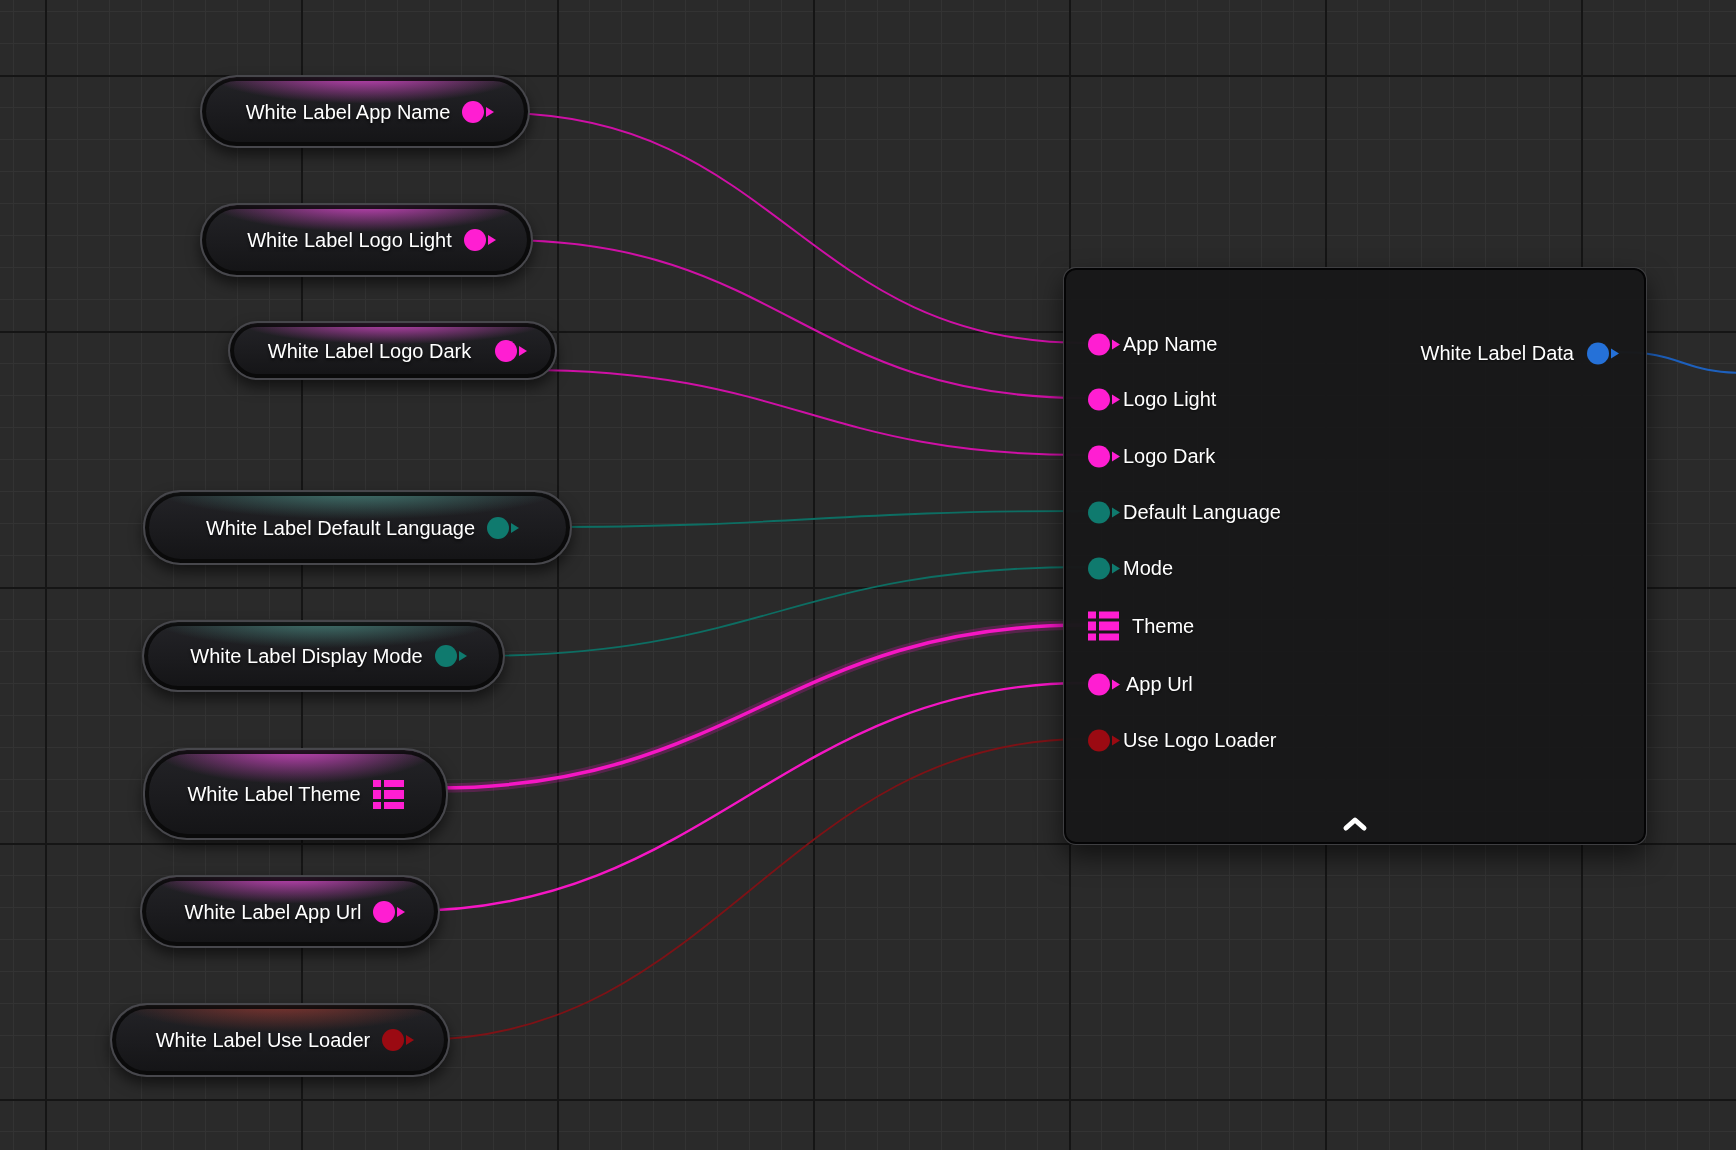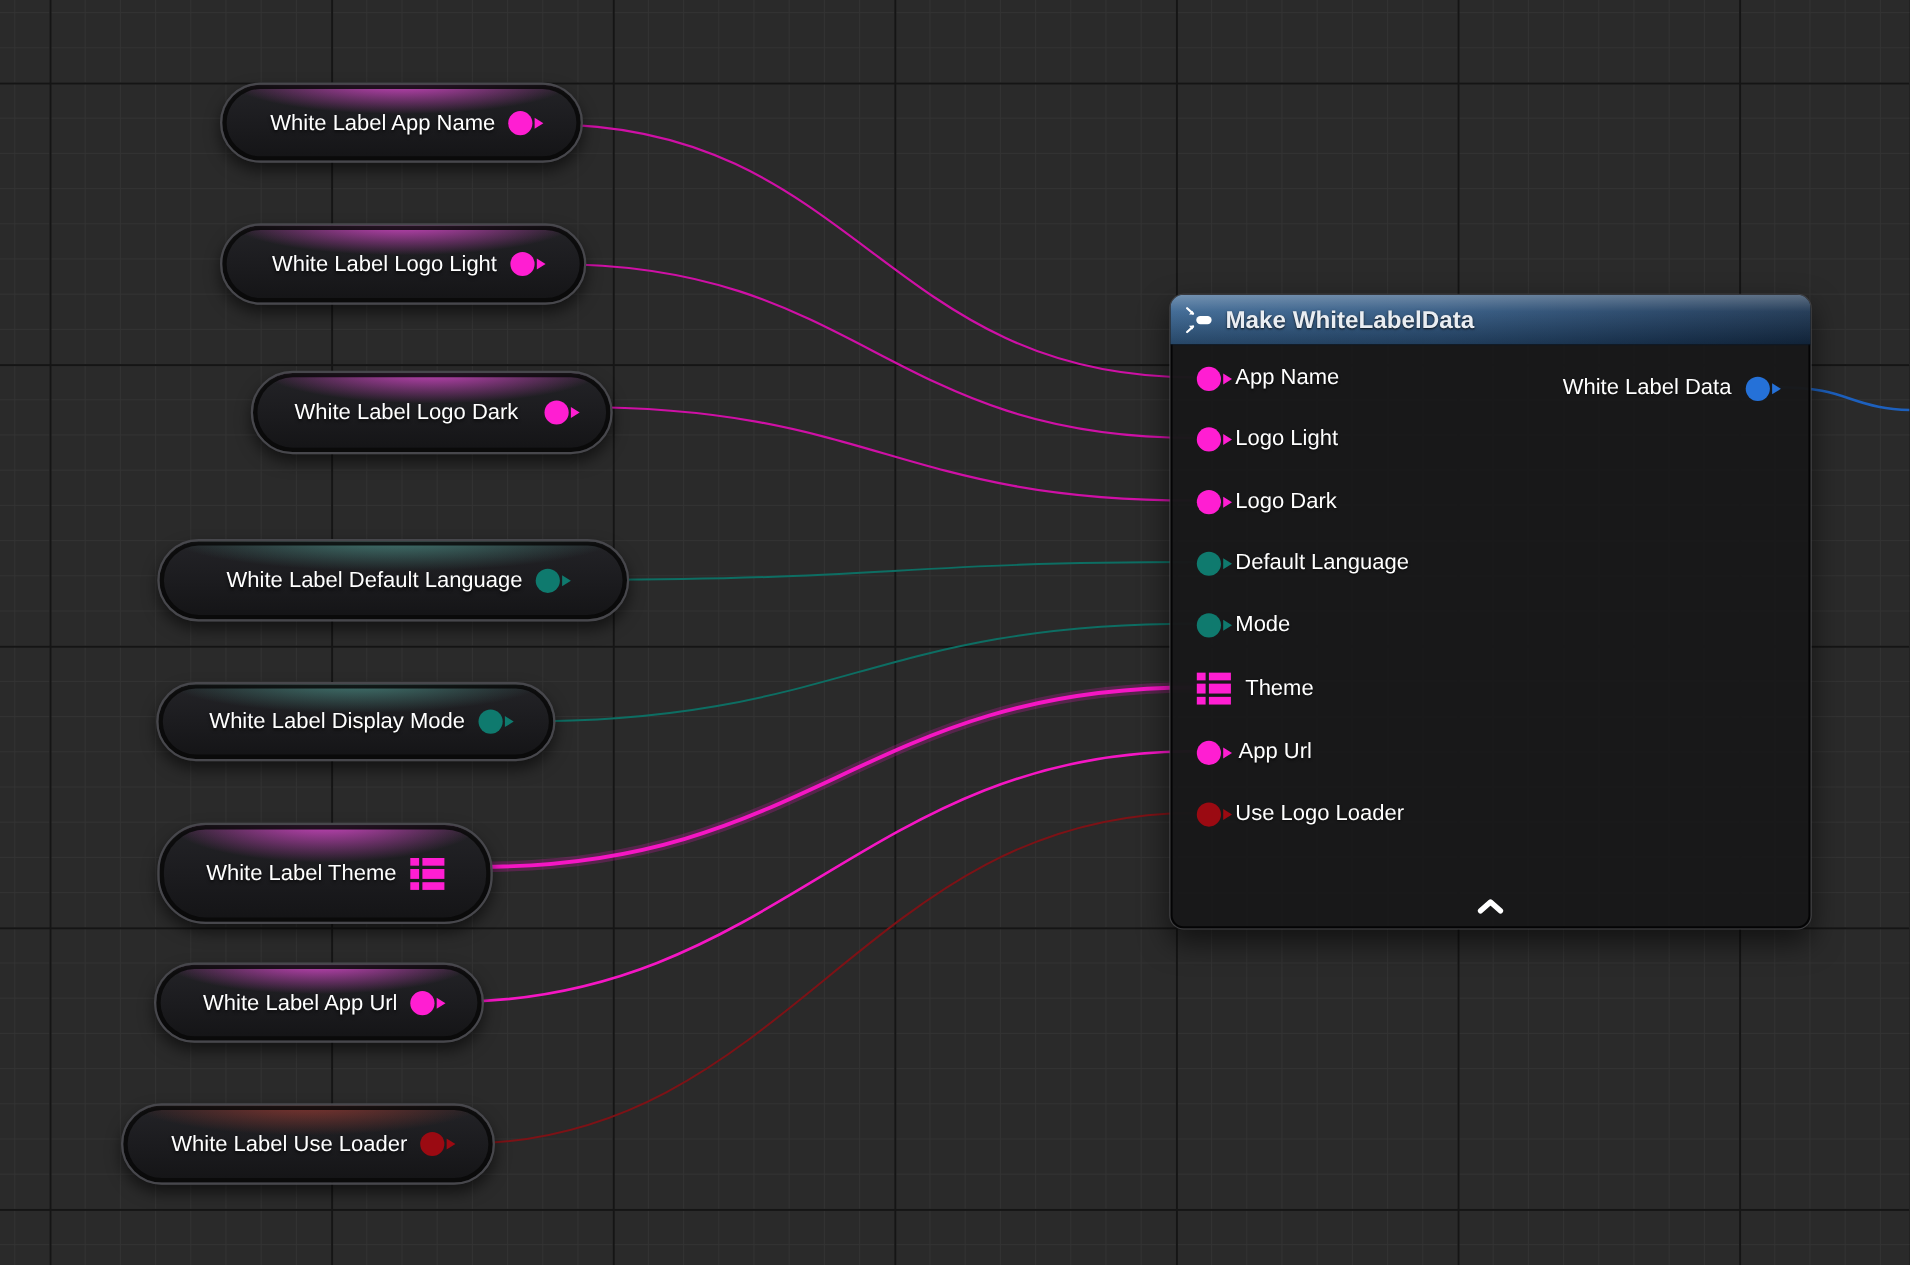--- a/index.html
+++ b/index.html
@@ -111,21 +111,21 @@
 
   <div id="getters">
       <div class="getter" style="left: 200px; top: 75px; width: 330px; height: 73px; --glow: rgba(224,73,210,0.95);">
         <span class="getter-label">White Label App Name</span>
         <span class="pin-circle" style="--pc: #ff1ed2;"></span>
       </div>
       <div class="getter" style="left: 200px; top: 203px; width: 333px; height: 74px; --glow: rgba(224,73,210,0.95);">
         <span class="getter-label">White Label Logo Light</span>
         <span class="pin-circle" style="--pc: #ff1ed2;"></span>
       </div>
-      <div class="getter" style="left: 228px; top: 337px; width: 329px; height: 76px; gap: 24px; --glow: rgba(224,73,210,0.95);">
+      <div class="getter" style="left: 228px; top: 321px; width: 329px; height: 59px; gap: 24px; --glow: rgba(224,73,210,0.95);">
         <span class="getter-label">White Label Logo Dark</span>
         <span class="pin-circle" style="--pc: #ff1ed2;"></span>
       </div>
       <div class="getter" style="left: 143px; top: 490px; width: 429px; height: 75px; --glow: rgba(74,142,133,0.85);">
         <span class="getter-label">White Label Default Language</span>
         <span class="pin-circle" style="--pc: #0f7a6e;"></span>
       </div>
       <div class="getter" style="left: 142px; top: 620px; width: 363px; height: 72px; --glow: rgba(74,142,133,0.85);">
         <span class="getter-label">White Label Display Mode</span>
         <span class="pin-circle" style="--pc: #0f7a6e;"></span>
@@ -151,32 +151,20 @@
         <span class="getter-label">White Label App Url</span>
         <span class="pin-circle" style="--pc: #ff1ed2;"></span>
       </div>
       <div class="getter" style="left: 110px; top: 1003px; width: 340px; height: 74px; --glow: rgba(154,58,50,0.85);">
         <span class="getter-label">White Label Use Loader</span>
         <span class="pin-circle" style="--pc: #9b0a12;"></span>
       </div>
     </div>
 
   <div class="make-node" id="make-node" style="left: 1063px; top: 267px; width: 584px; height: 578px;">
-    <div class="make-header" id="make-header" style="height: 46px;">
-      <span class="make-icon">
-        <svg width="26" height="26" viewBox="0 0 26 26">
-          <path d="M2.2 2.2 L7.6 7.1" stroke="#ffffff" stroke-width="2" stroke-linecap="round" fill="none"></path>
-          <path d="M8.4 8.0 L3.9 7.8 L7.0 4.4 Z" fill="#ffffff"></path>
-          <path d="M2.2 23.8 L7.6 18.9" stroke="#ffffff" stroke-width="2" stroke-linecap="round" fill="none"></path>
-          <path d="M8.4 18.0 L3.9 18.2 L7.0 21.6 Z" fill="#ffffff"></path>
-          <rect x="10.5" y="9.2" width="14" height="7.6" rx="3.8" fill="#ffffff"></rect>
-        </svg>
-      </span>
-      <span class="make-title">Make WhiteLabelData</span>
-    </div>
     <div id="make-inputs">
         <div class="pin-row" style="top: 76px;">
           <span class="pin-circle" style="--pc: #ff1ed2;"></span>
           <span class="pin-label">App Name</span>
         </div>
         <div class="pin-row" style="top: 131px;">
           <span class="pin-circle" style="--pc: #ff1ed2;"></span>
           <span class="pin-label">Logo Light</span>
         </div>
         <div class="pin-row" style="top: 188px;">

